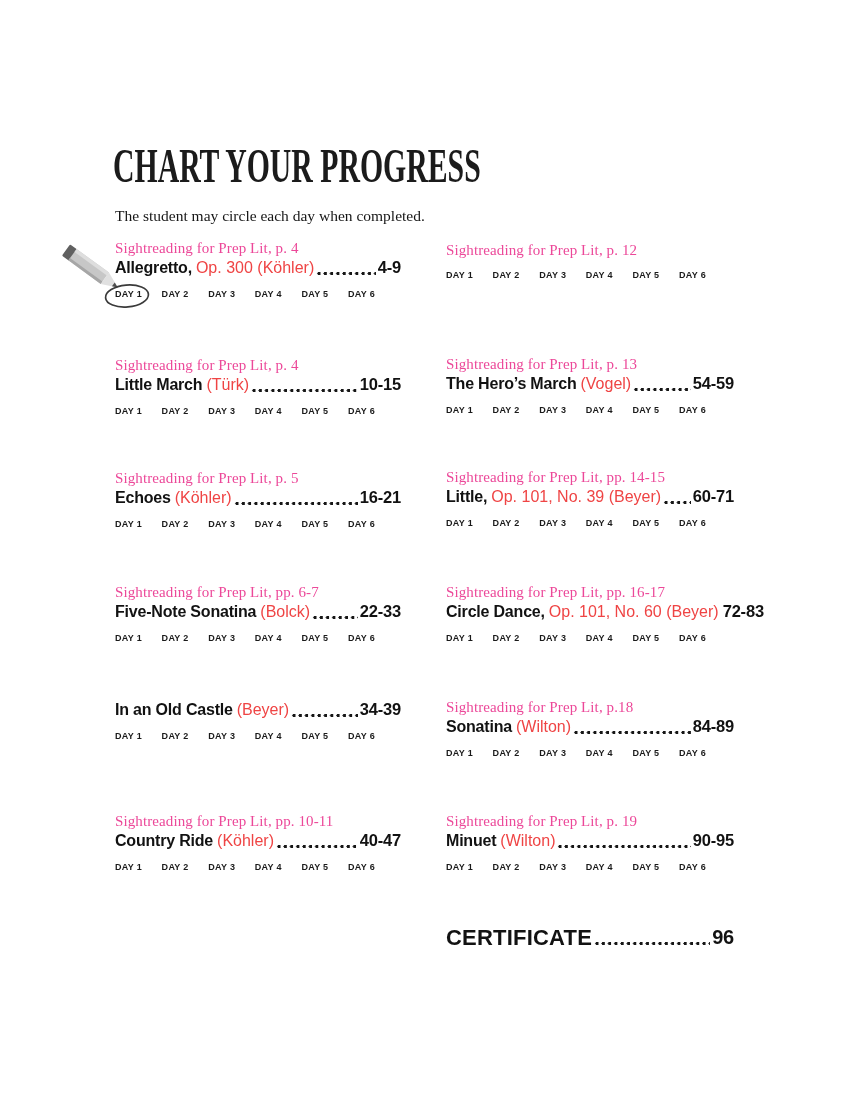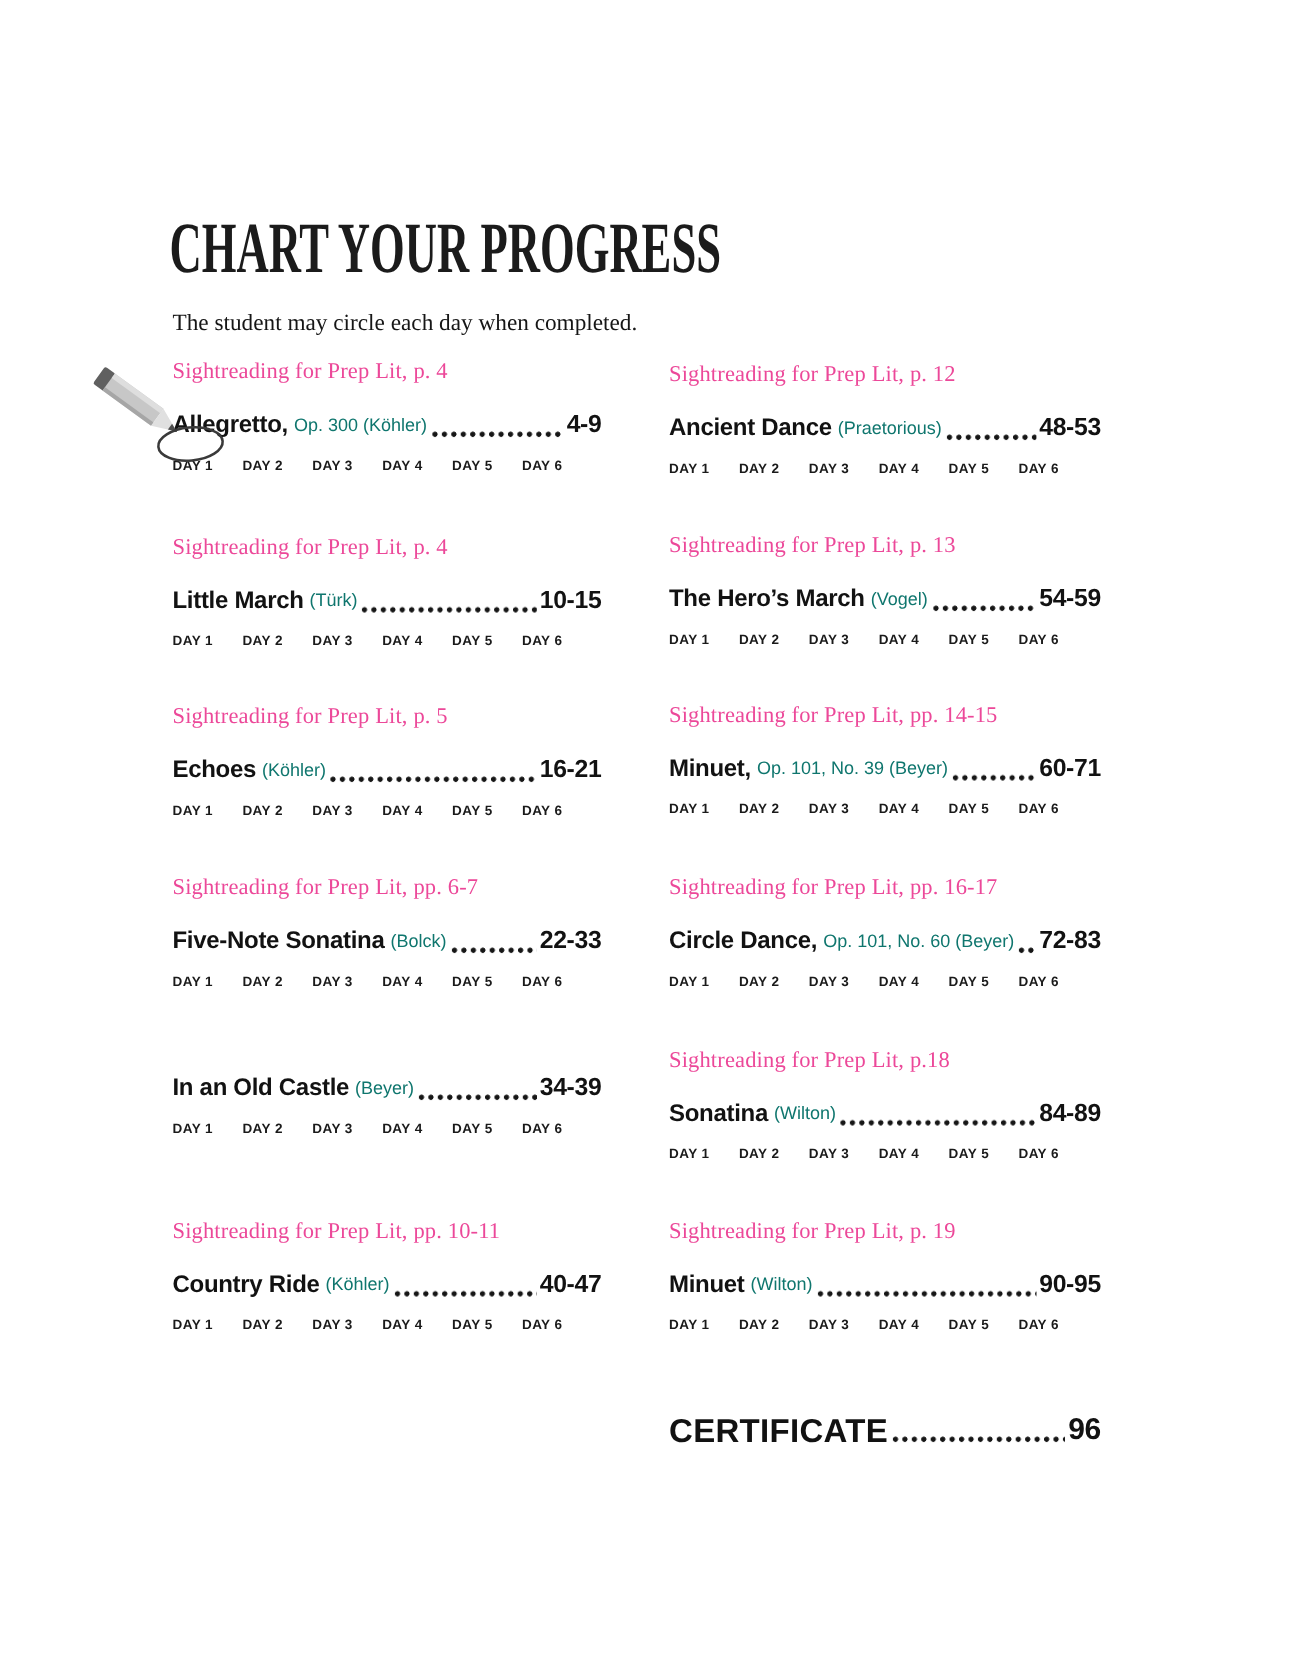--- a/index.html
+++ b/index.html
@@ -19,25 +19,25 @@
   }
   .col{position:absolute;top:240px;}
   .col-left{left:115px;width:286px;}
   .col-right{left:446px;width:288px;}
   .entry{position:absolute;left:0;width:100%;}
   .caption{
     font-family:"Liberation Serif",serif;font-size:15px;line-height:17px;
     color:#ec4899;letter-spacing:0.1px;white-space:nowrap;
   }
   .tocline{
-    display:flex;align-items:flex-start;margin-top:16px;white-space:nowrap;
+    display:flex;align-items:flex-start;margin-top:0;white-space:nowrap;
     line-height:21px;
   }
   .t{font-weight:bold;font-size:16px;letter-spacing:-0.2px;color:#121212;}
-  .d{font-size:12px;margin-left:4px;color:#0f766e;}
+  .d{font-size:16px;margin-left:4px;color:#ef4444;}
   .dots{
     flex:1;height:17px;align-self:flex-end;margin:0 2px;
     background-image:radial-gradient(circle at 3px 12.5px,#161616 1.55px,transparent 1.95px);
     background-size:6.3px 17px;background-repeat:repeat-x;
   }
   .pg{font-weight:bold;font-size:16.5px;letter-spacing:-0.2px;color:#121212;}
   .days{display:flex;margin-top:11px;}
   .day{
     width:46.6px;font-size:9px;font-weight:bold;letter-spacing:0.3px;
     color:#1a1a1a;white-space:nowrap;
@@ -160,26 +160,20 @@
       <span class="day">DAY 5</span>
       <span class="day">DAY 6</span>
     </div>
   </div>
 </div>
 
 <div class="col col-right">
 
   <div class="entry" style="top:2px">
     <div class="caption">Sightreading for Prep Lit, p. 12</div>
-    <div class="tocline">
-      <span class="t">Ancient Dance</span>
-      <span class="d">(Praetorious)</span>
-      <span class="dots"></span>
-      <span class="pg">48-53</span>
-    </div>
     <div class="days">
       <span class="day">DAY 1</span>
       <span class="day">DAY 2</span>
       <span class="day">DAY 3</span>
       <span class="day">DAY 4</span>
       <span class="day">DAY 5</span>
       <span class="day">DAY 6</span>
     </div>
   </div>
 
@@ -197,21 +191,21 @@
       <span class="day">DAY 3</span>
       <span class="day">DAY 4</span>
       <span class="day">DAY 5</span>
       <span class="day">DAY 6</span>
     </div>
   </div>
 
   <div class="entry" style="top:229px">
     <div class="caption">Sightreading for Prep Lit, pp. 14-15</div>
     <div class="tocline">
-      <span class="t">Minuet,</span>
+      <span class="t">Little,</span>
       <span class="d">Op. 101, No. 39 (Beyer)</span>
       <span class="dots"></span>
       <span class="pg">60-71</span>
     </div>
     <div class="days">
       <span class="day">DAY 1</span>
       <span class="day">DAY 2</span>
       <span class="day">DAY 3</span>
       <span class="day">DAY 4</span>
       <span class="day">DAY 5</span>

